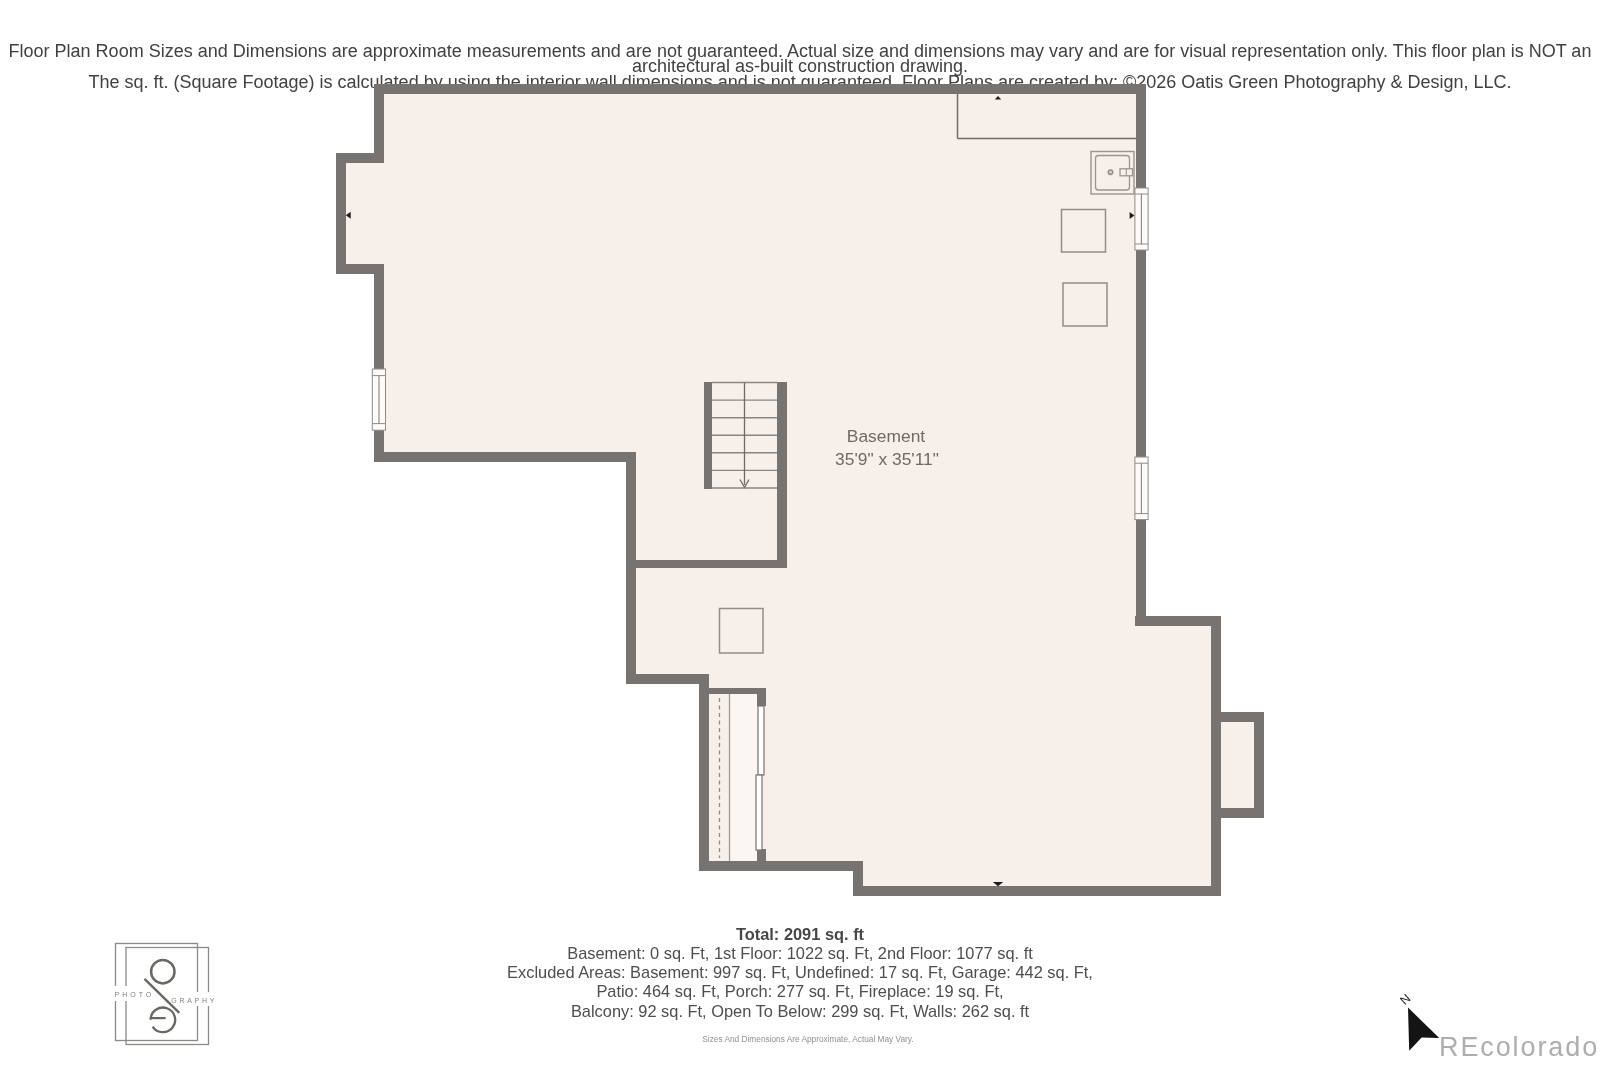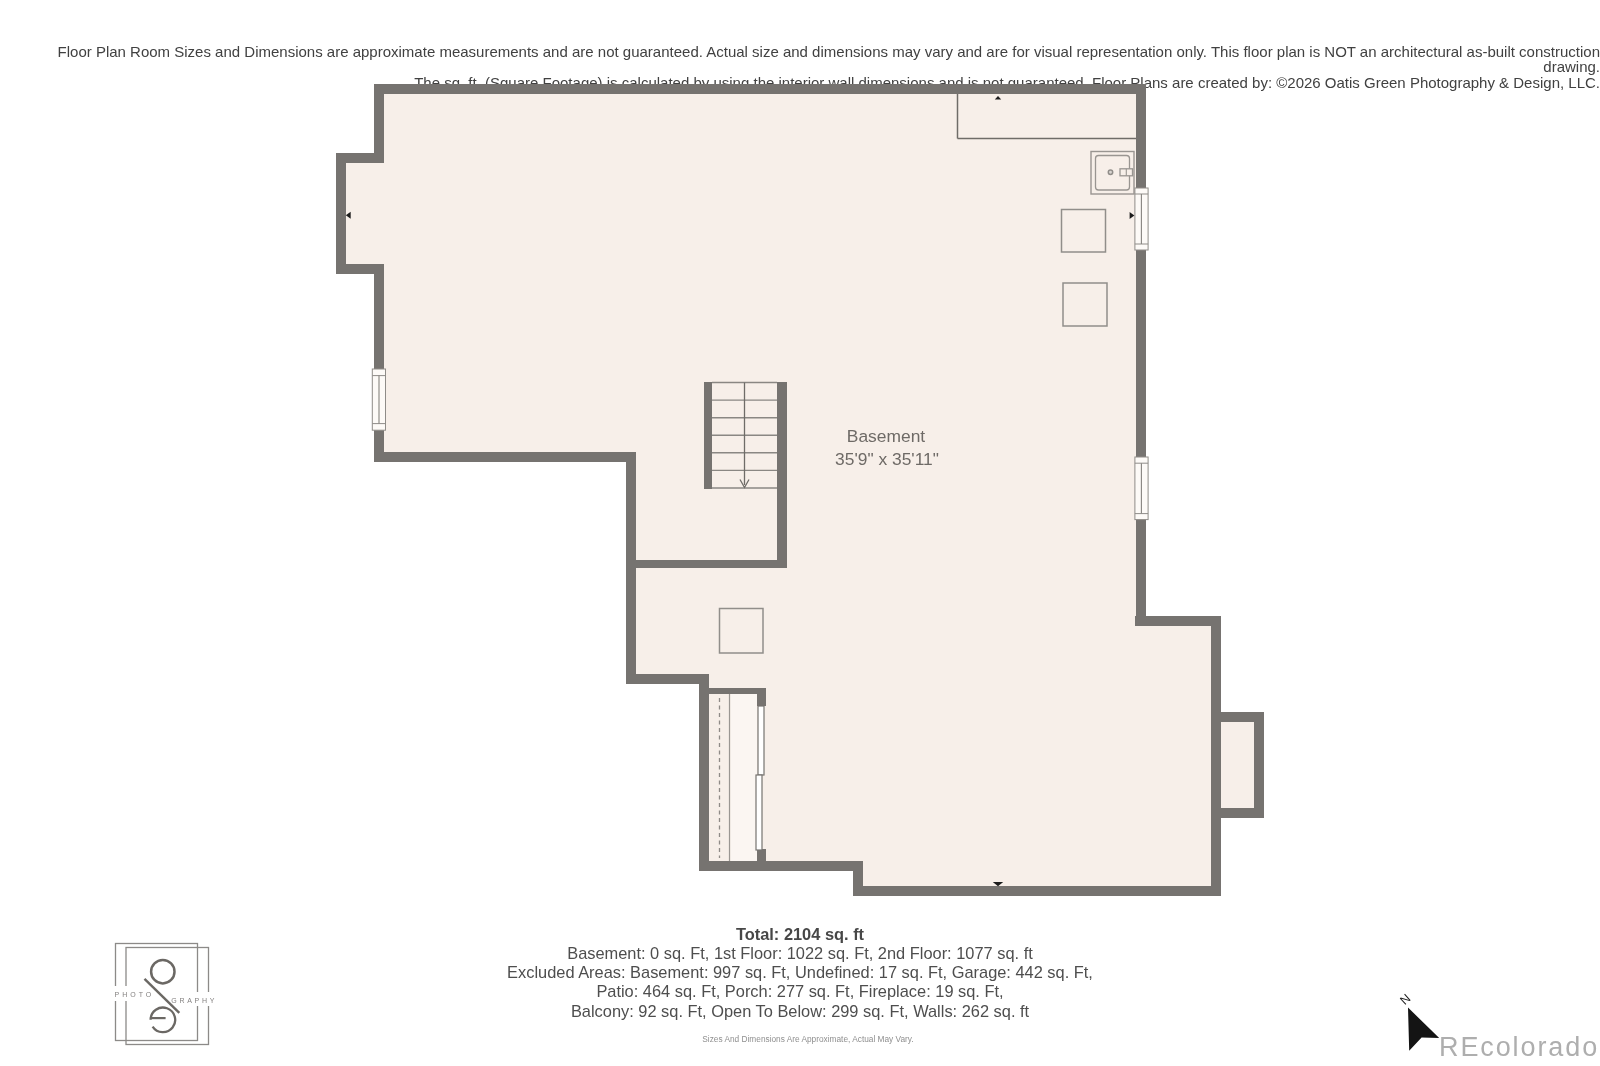--- a/index.html
+++ b/index.html
@@ -1,17 +1,17 @@
 <!DOCTYPE html>
 <html><head>
 <meta charset="utf-8">
 <style>
 html,body{margin:0;padding:0;background:#ffffff;}
 #page{position:relative;width:1600px;height:1066px;background:#ffffff;font-family:"Liberation Sans",sans-serif;overflow:hidden;}
-.topnote{position:absolute;left:0;top:43.5px;width:1600px;text-align:right;font-size:15px;line-height:15.5px;color:#414141;}
+.topnote{position:absolute;left:0;top:43.5px;width:1600px;text-align:center;font-size:18px;line-height:15.5px;color:#414141;}
 .totals{position:absolute;left:0;top:924.5px;width:1600px;text-align:center;font-size:16.4px;line-height:19.3px;color:#4e4e4e;}
 .totals b{font-weight:bold;color:#474747;}
 .smallnote{position:absolute;left:8px;top:1033.5px;width:1600px;text-align:center;font-size:8.3px;color:#8f8f8f;}
 </style>
 </head>
 <body>
 <div id="page">
 
 <div class="topnote">Floor Plan Room Sizes and Dimensions are approximate measurements and are not guaranteed. Actual size and dimensions may vary and are for visual representation only. This floor plan is NOT an architectural as-built construction drawing.<br>The sq. ft. (Square Footage) is calculated by using the interior wall dimensions and is not guaranteed. Floor Plans are created by: ©2026 Oatis Green Photography &amp; Design, LLC.</div>
 
@@ -160,17 +160,17 @@
 
 <g>
 <polygon points="1408,1007.5 1439.2,1038.1 1421.6,1037.4 1409.2,1050.7" fill="#141414"></polygon>
 <text x="1404.7" y="1005.5" font-size="12.5" fill="#1a1a1a" font-family="Liberation Sans, sans-serif" transform="rotate(-42 1404.7 1005.5)">N</text>
 </g>
 
 <text x="1439" y="1056" font-size="27" letter-spacing="1.9" fill="#aeaeae" font-family="Liberation Sans, sans-serif">REcolorado</text>
 
 </svg>
 
-<div class="totals"><b>Total: 2104 sq. ft</b><br>Basement: 0 sq. Ft, 1st Floor: 1022 sq. Ft, 2nd Floor: 1077 sq. ft<br>Excluded Areas: Basement: 997 sq. Ft, Undefined: 17 sq. Ft, Garage: 442 sq. Ft,<br>Patio: 464 sq. Ft, Porch: 277 sq. Ft, Fireplace: 19 sq. Ft,<br>Balcony: 92 sq. Ft, Open To Below: 299 sq. Ft, Walls: 262 sq. ft</div>
+<div class="totals"><b>Total: 2091 sq. ft</b><br>Basement: 0 sq. Ft, 1st Floor: 1022 sq. Ft, 2nd Floor: 1077 sq. ft<br>Excluded Areas: Basement: 997 sq. Ft, Undefined: 17 sq. Ft, Garage: 442 sq. Ft,<br>Patio: 464 sq. Ft, Porch: 277 sq. Ft, Fireplace: 19 sq. Ft,<br>Balcony: 92 sq. Ft, Open To Below: 299 sq. Ft, Walls: 262 sq. ft</div>
 
 <div class="smallnote">Sizes And Dimensions Are Approximate, Actual May Vary.</div>
 
 </div>
 
 </body></html>

